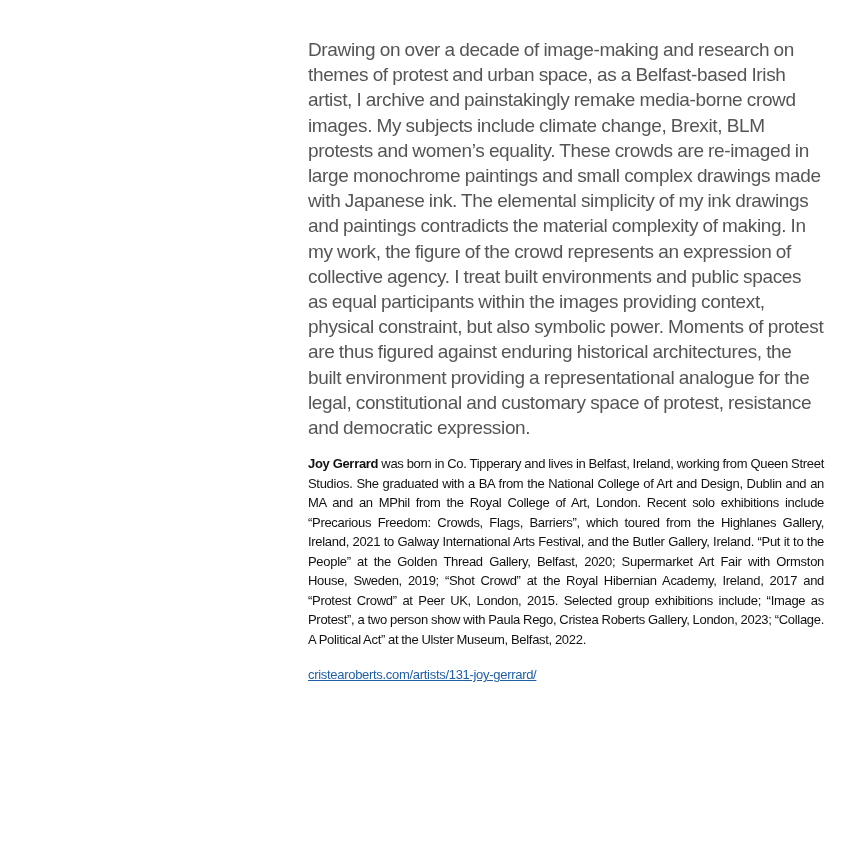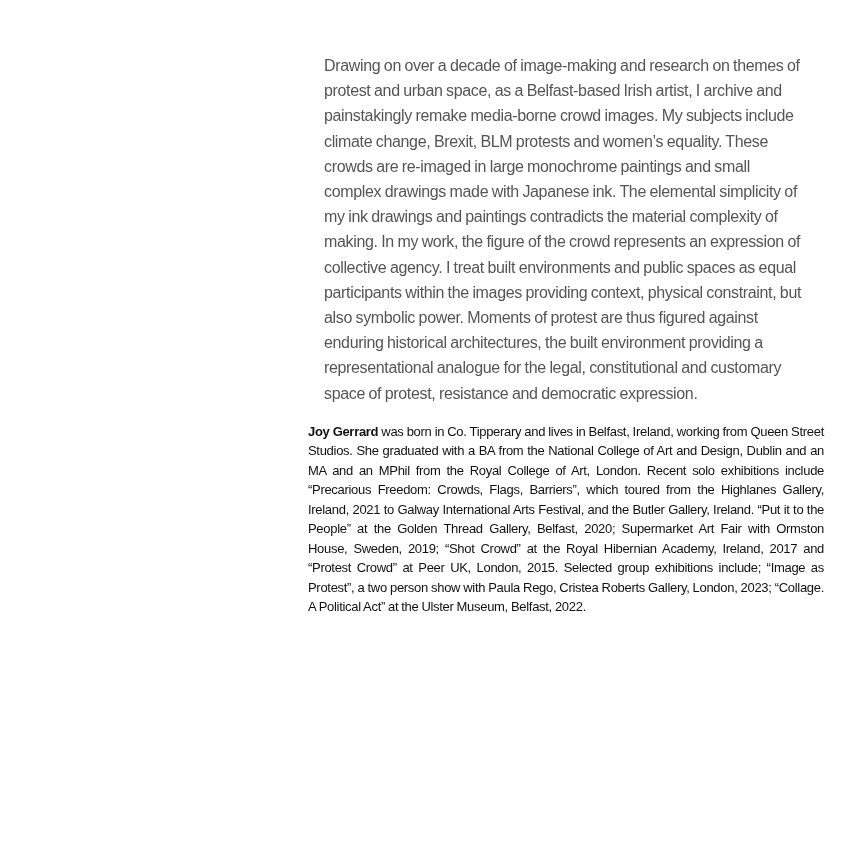--- a/index.html
+++ b/index.html
@@ -14,24 +14,24 @@
       overflow: hidden;
       font-family: "DejaVu Sans", "Liberation Sans", sans-serif;
     }
     .column {
       position: absolute;
       left: 308px;
       top: 37px;
       width: 516px;
     }
     .statement {
-      margin: 16px;
+      margin: 0;
       color: #555555;
       font-family: "Liberation Sans", sans-serif;
-      font-size: 16px;
+      font-size: 19px;
       line-height: 25.2px;
       letter-spacing: -0.35px;
       word-spacing: -0.5px;
     }
     .bio {
       margin: 14px 0 0 0;
       color: #111111;
       font-family: Liberation Sans, sans-serif;
       font-size: 13px;
       line-height: 19.5px;
@@ -54,13 +54,14 @@
     }
   </style>
 </head>
 <body>
 
 <div class="column">
   <p class="statement">Drawing on over a decade of image-making and research on themes of protest and urban space, as a Belfast-based Irish artist, I archive and painstakingly remake media-borne crowd images. My subjects include climate change, Brexit, BLM protests and women’s equality. These crowds are re-imaged in large monochrome paintings and small complex drawings made with Japanese ink. The elemental simplicity of my ink drawings and paintings contradicts the material complexity of making. In my work, the figure of the crowd represents an expression of collective agency. I treat built environments and public spaces as equal participants within the images providing context, physical constraint, but also symbolic power. Moments of protest are thus figured against enduring historical architectures, the built environment providing a representational analogue for the legal, constitutional and customary space of protest, resistance and democratic expression.</p>
 
   <p class="bio"><span class="name">Joy Gerrard</span><span> was born in Co. Tipperary and lives in Belfast, Ireland, working from Queen Street Studios. She graduated with a BA from the National College of Art and Design, Dublin and an MA and an MPhil from the Royal College of Art, London. Recent solo exhibitions include “Precarious Freedom: Crowds, Flags, Barriers”, which toured from the Highlanes Gallery, Ireland, 2021 to Galway International Arts Festival, and the Butler Gallery, Ireland. “Put it to the People” at the Golden Thread Gallery, Belfast, 2020; Supermarket Art Fair with Ormston House, Sweden, 2019; “Shot Crowd” at the Royal Hibernian Academy, Ireland, 2017 and “Protest Crowd” at Peer UK, London, 2015. Selected group exhibitions include; “Image as Protest”, a two person show with Paula Rego, Cristea Roberts Gallery, London, 2023; “Collage. A Political Act” at the Ulster Museum, Belfast, 2022.</span></p>
 
+  <a class="link">cristearoberts.com/artists/131-joy-gerrard/</a>
 </div>
 
 </body></html>

